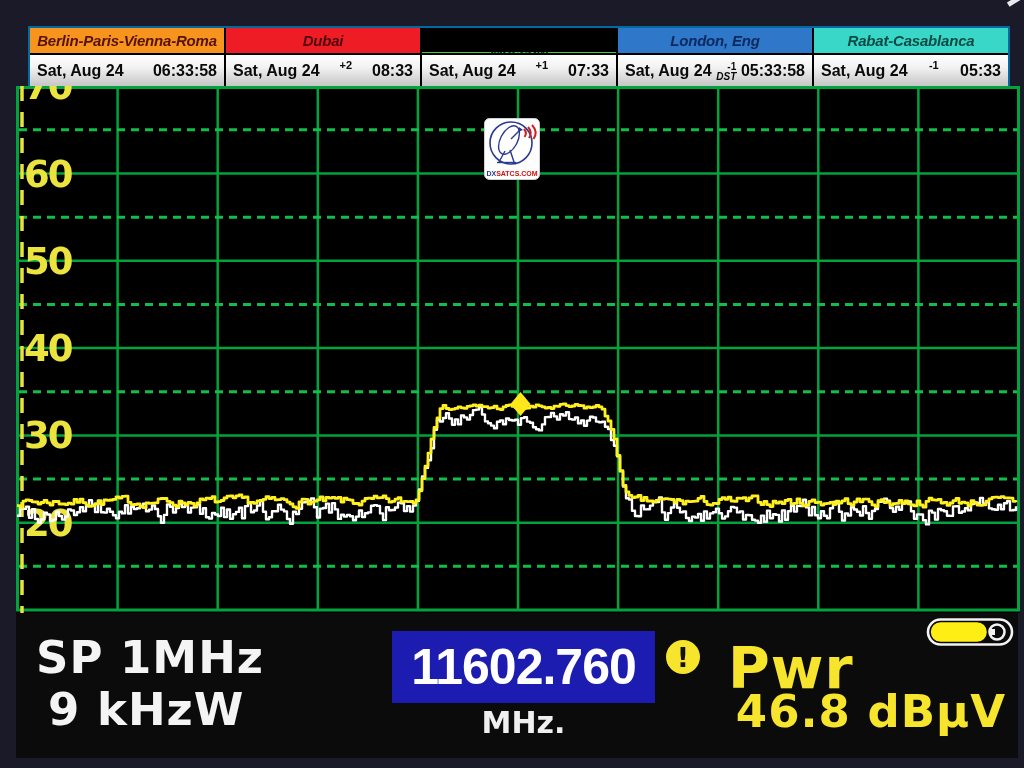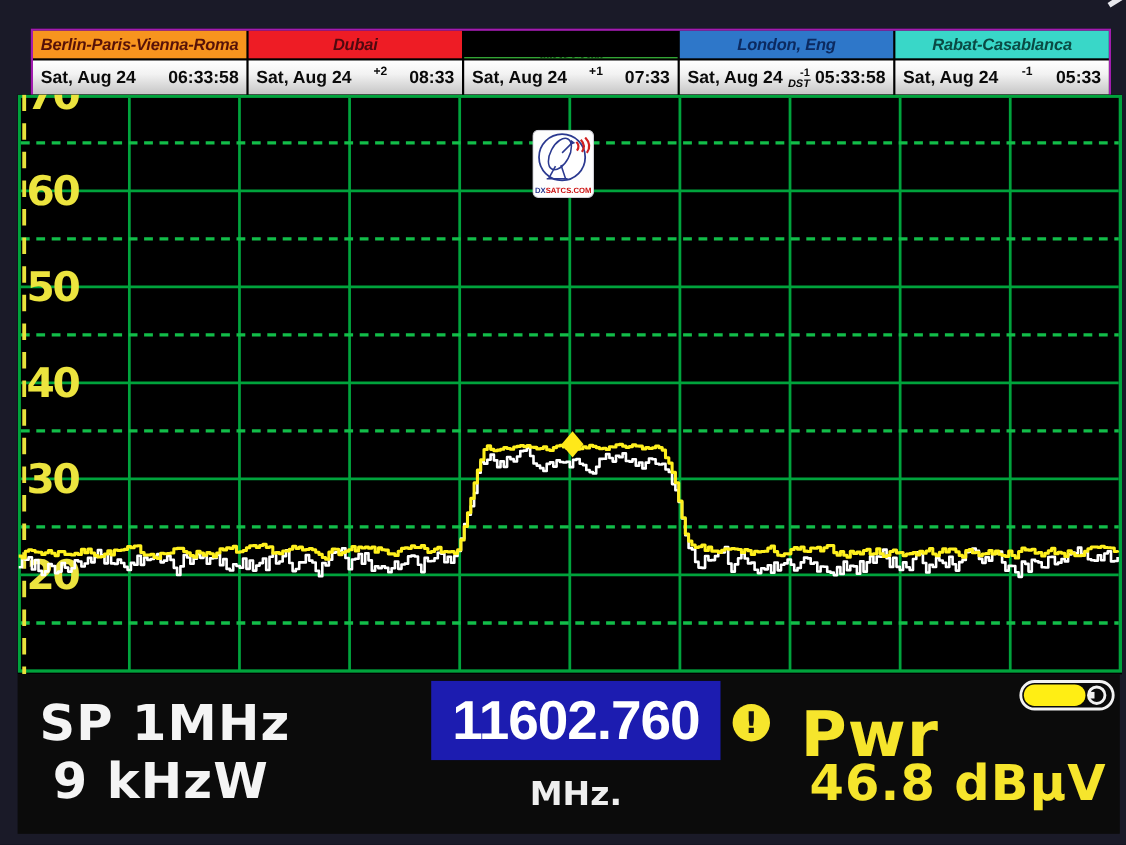--- a/index.html
+++ b/index.html
@@ -5,21 +5,21 @@
   html,body{margin:0;padding:0;background:#15151f;}
   .screen{
     position:relative;width:1024px;height:768px;overflow:hidden;
     background:#1a1a28;
     font-family:"DejaVu Sans",sans-serif;
   }
   
   .clock-table{
     position:absolute;left:28px;top:26px;width:978px;height:60px;
     display:grid;grid-template-columns:repeat(5,1fr);grid-template-rows:25px 31px;
-    gap:2px;background:#000;border:2px solid #a21caf;
+    gap:2px;background:#000;border:2px solid #0369a1;
     font-family:"Liberation Sans",sans-serif;
   }
   .city-cell{
     display:flex;align-items:center;justify-content:center;
     font-size:15px;font-weight:bold;font-style:italic;letter-spacing:-0.2px;
     white-space:nowrap;overflow:hidden;
   }
   .time-cell{
     background:linear-gradient(#ffffff,#f2f2f2 40%,#c9c9c9 95%);
     display:flex;align-items:center;justify-content:space-between;
@@ -40,21 +40,21 @@
   .logo{position:absolute;left:468px;top:32px;width:56px;height:62px;}
   
   .bottom-panel{
     position:absolute;left:16px;top:613px;width:1002px;height:145px;
     background:#0b0b0b;overflow:hidden;
   }
   .bp-text{position:absolute;line-height:1.1;white-space:nowrap;font-weight:bold;}
   .sp-label{left:20px;top:20px;font-size:45px;color:#f4f4f4;letter-spacing:1px;}
   .rbw-label{left:32px;top:72px;font-size:45px;color:#f4f4f4;letter-spacing:1px;}
   .freq-box{
-    position:absolute;left:376px;top:6px;width:263px;height:72px;
+    position:absolute;left:376px;top:18px;width:263px;height:72px;
     background:#1c1cb0;display:flex;align-items:center;justify-content:center;
     color:#fff;font-size:50px;font-weight:bold;
     font-family:"Liberation Sans",sans-serif;letter-spacing:-1px;
   }
   .freq-unit{left:376px;top:93px;width:263px;text-align:center;font-size:30px;color:#efefef;}
   .alert-icon{
     position:absolute;left:650px;top:27px;width:34px;height:34px;border-radius:50%;
     background:#f6e52c;color:#111;display:flex;align-items:center;justify-content:center;
     font-size:27px;font-weight:900;line-height:1;
   }

